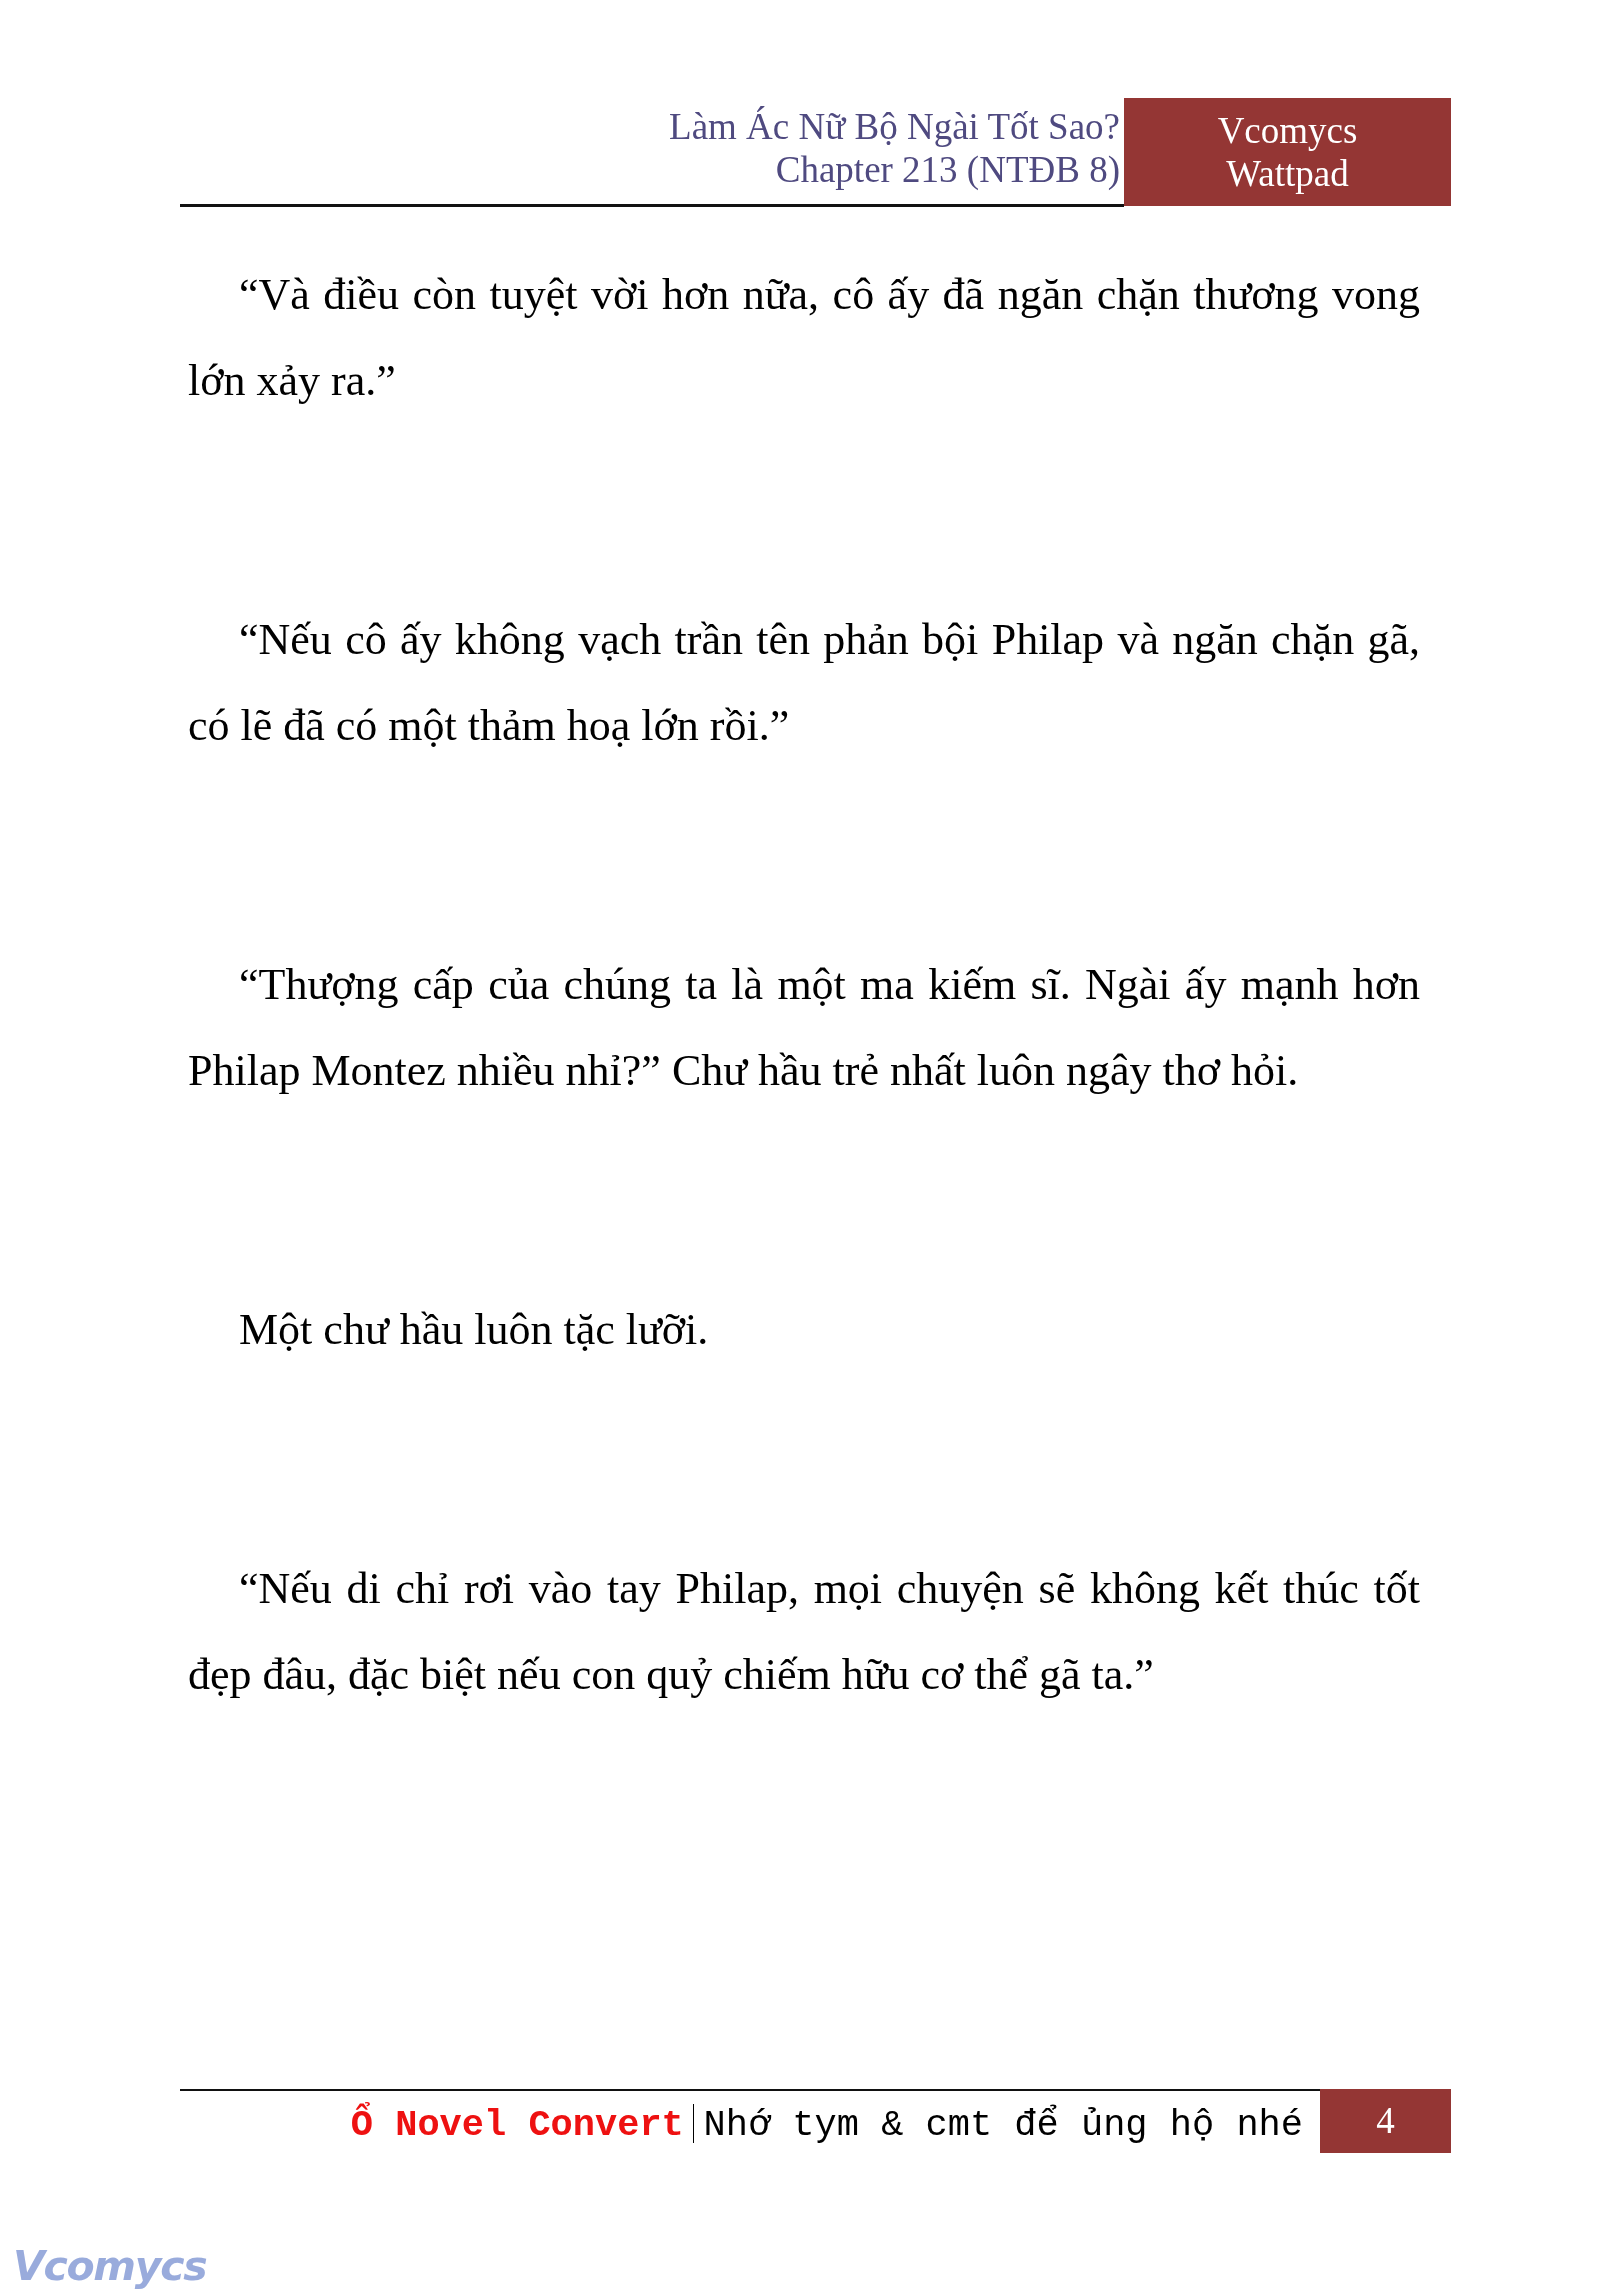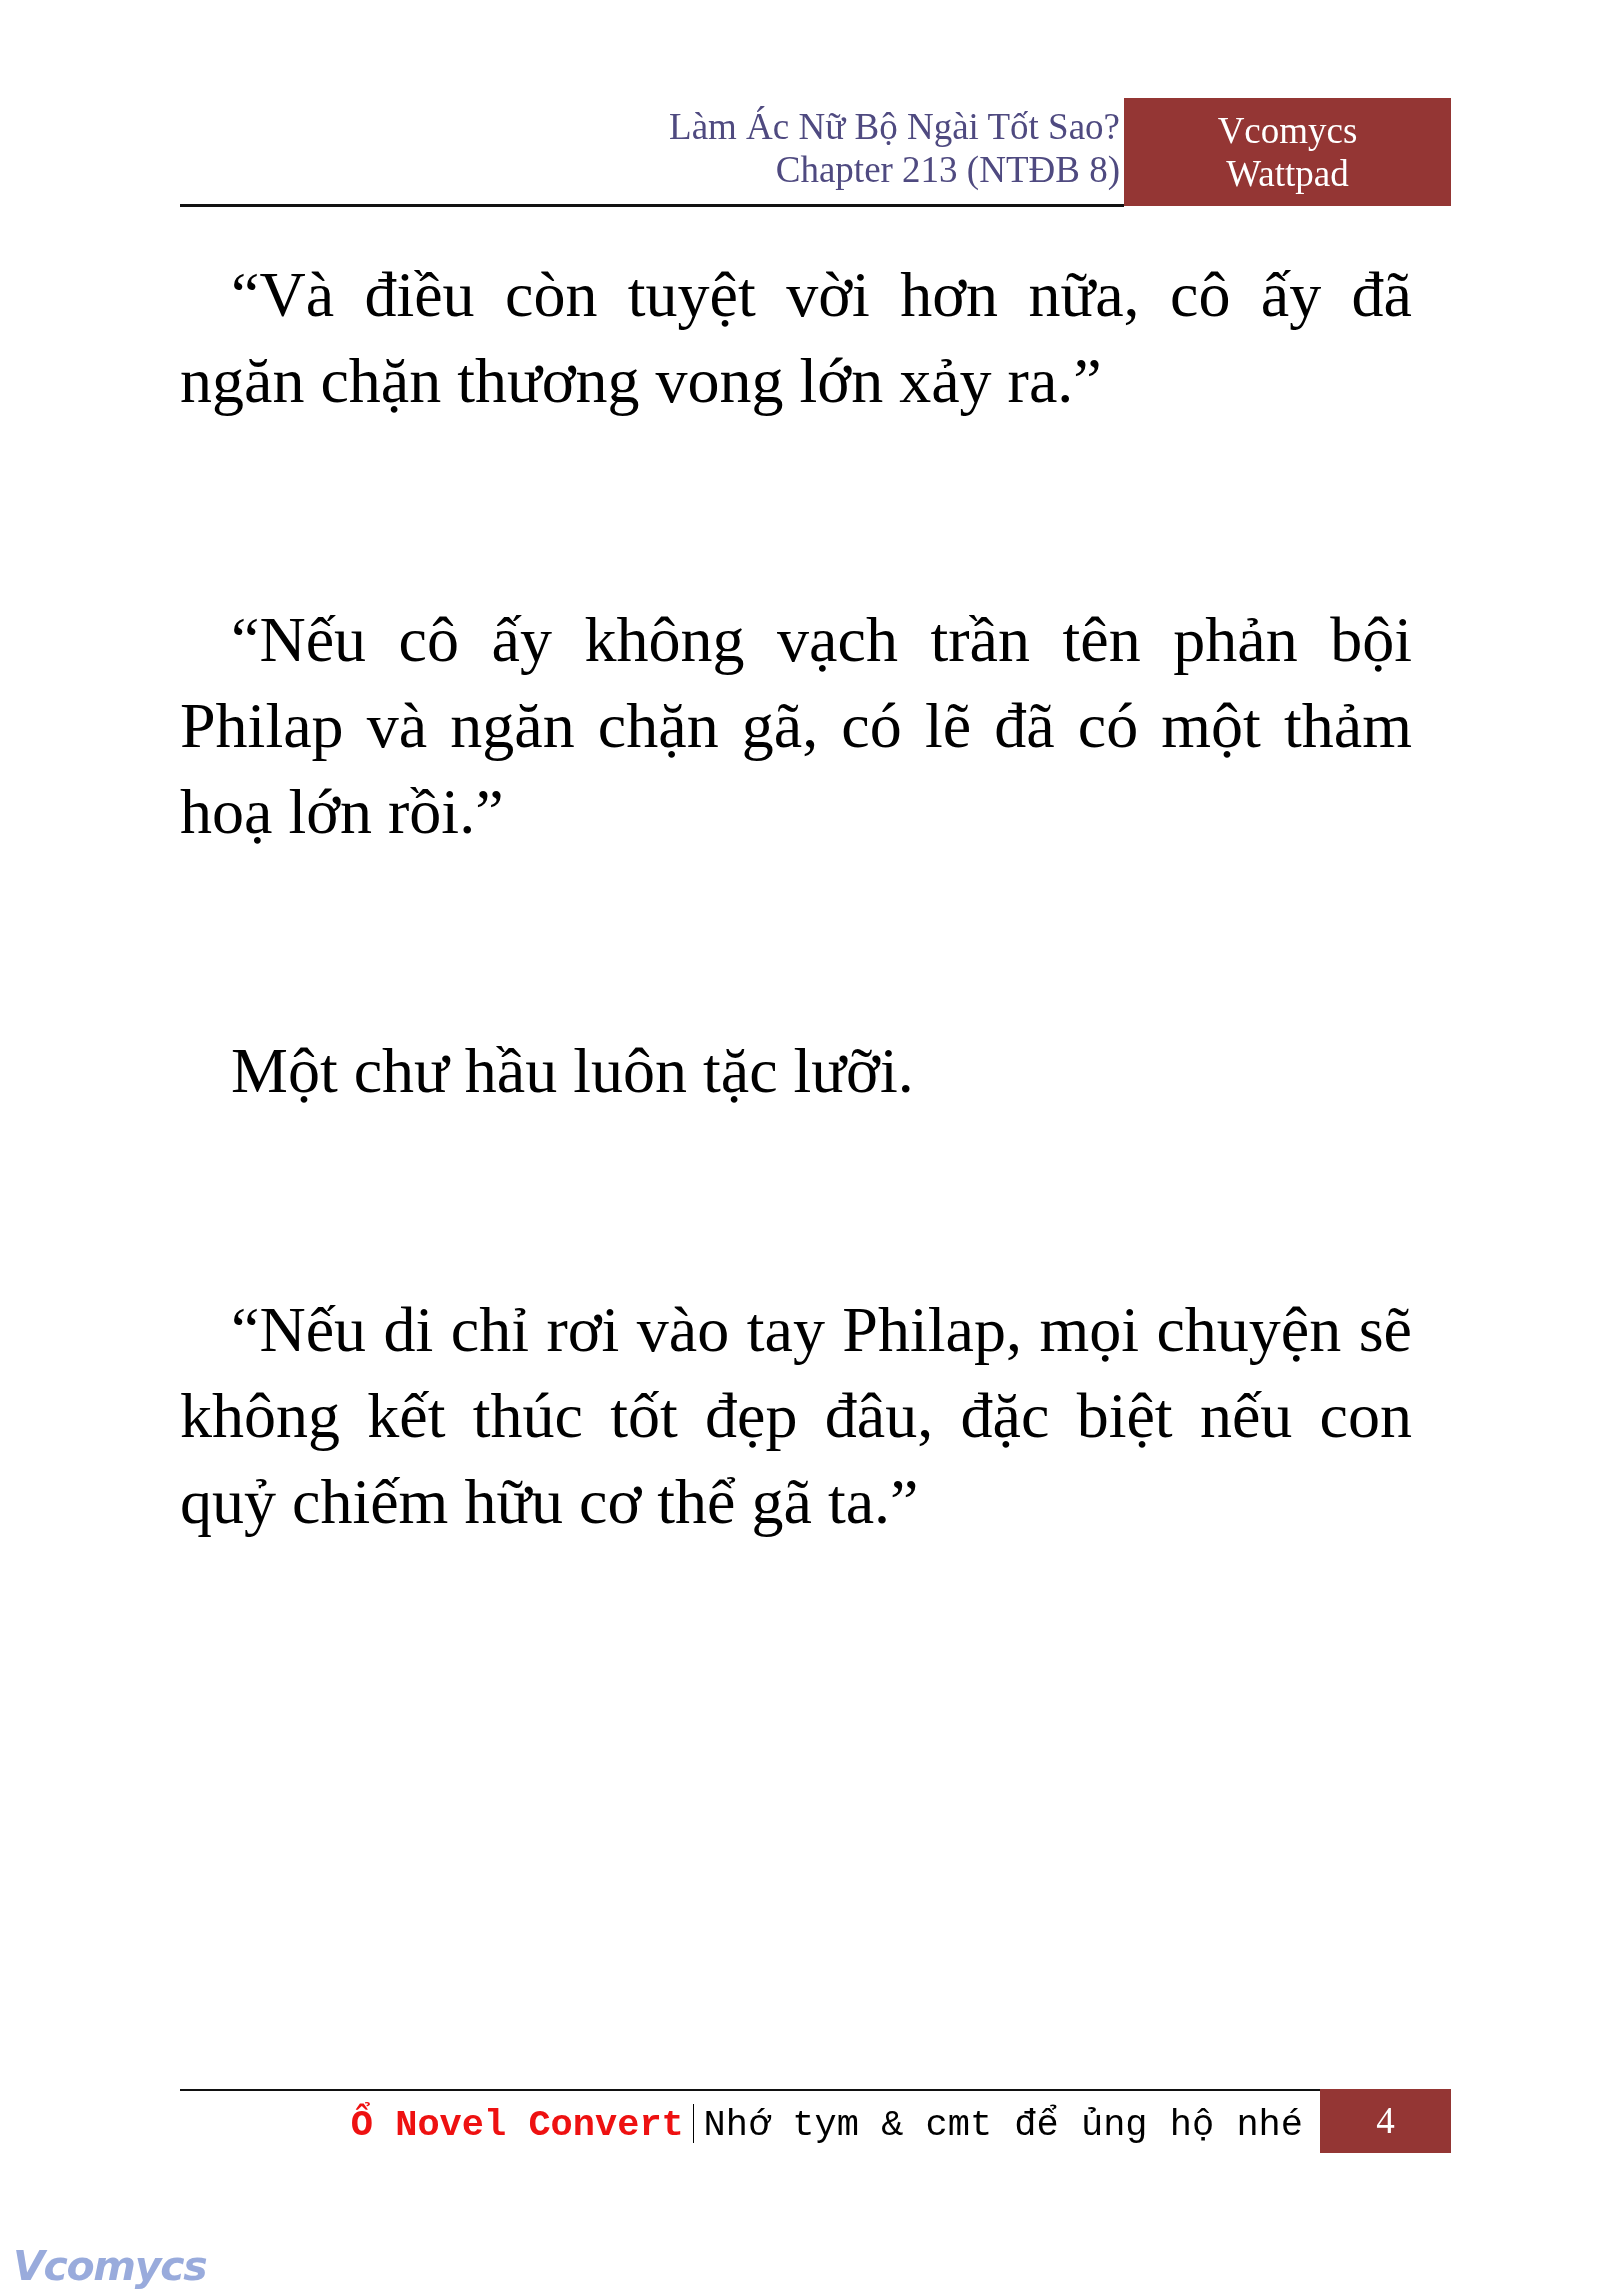--- a/index.html
+++ b/index.html
@@ -8,22 +8,22 @@
 
   .header-title { position: absolute; right: 504px; top: 105px; text-align: right;
                   color: #4f4a80; font-size: 37px; line-height: 43px; }
   .header-title span { display: block; }
   .header-rule { position: absolute; left: 180px; top: 204px; width: 944px; height: 2.6px; background: #111; }
   .header-brand { position: absolute; left: 1124px; top: 98px; width: 327px; height: 108px;
                   background: #943634; color: #fff; text-align: center;
                   font-size: 37px; line-height: 43px; padding-top: 10.5px; box-sizing: border-box; }
   .header-brand span { display: block; }
 
-  .body-text { position: absolute; left: 180px; width: 1232px; top: 252px;
-               font-size: 64px; line-height: 86px; color: #000; }
+  .body-text { position: absolute; left: 188px; width: 1232px; top: 252px;
+               font-size: 44px; line-height: 86px; color: #000; }
   .para { margin: 0 0 173px 0; text-align: justify; text-indent: 51px; }
   .para.left { text-align: left; }
 
   .footer-rule { position: absolute; left: 180px; top: 2089px; width: 1140px; height: 2px; background: #111; }
   .footer-text { position: absolute; right: 321px; top: 2102px; font-size: 37px; line-height: 46px; color: #000; white-space: nowrap; font-family: Liberation Mono, monospace; }
   .footer-brand { color: #ee1111; font-weight: bold; }
   .footer-sep { display: inline-block; width: 1.3px; height: 39px; background: #000; vertical-align: -7.9px; margin: 0 9.2px; }
   .page-box { position: absolute; left: 1320px; top: 2089px; width: 131px; height: 64px;
               background: #943634; color: #fff; font-size: 37px; text-align: center; line-height: 64px; }
 
@@ -41,20 +41,21 @@
   <div class="header-rule"></div>
   <div class="header-brand">
     <span>Vcomycs</span>
     <span>Wattpad</span>
   </div>
 </div>
 
 <div class="body-text">
   <p class="para">“Và điều còn tuyệt vời hơn nữa, cô ấy đã ngăn chặn thương vong lớn xảy ra.”</p>
   <p class="para">“Nếu cô ấy không vạch trần tên phản bội Philap và ngăn chặn gã, có lẽ đã có một thảm hoạ lớn rồi.”</p>
+  <p class="para">“Thượng cấp của chúng ta là một ma kiếm sĩ. Ngài ấy mạnh hơn Philap Montez nhiều nhỉ?” Chư hầu trẻ nhất luôn ngây thơ hỏi.</p>
   <p class="para left">Một chư hầu luôn tặc lưỡi.</p>
   <p class="para">“Nếu di chỉ rơi vào tay Philap, mọi chuyện sẽ không kết thúc tốt đẹp đâu, đặc biệt nếu con quỷ chiếm hữu cơ thể gã ta.”</p>
 </div>
 
 <div>
   <div class="footer-rule"></div>
   <div class="footer-text">
     <span class="footer-brand">Ổ Novel Convert</span><span class="footer-sep"></span><span>Nhớ tym &amp; cmt để ủng hộ nhé</span>
   </div>
   <div class="page-box">4</div>

